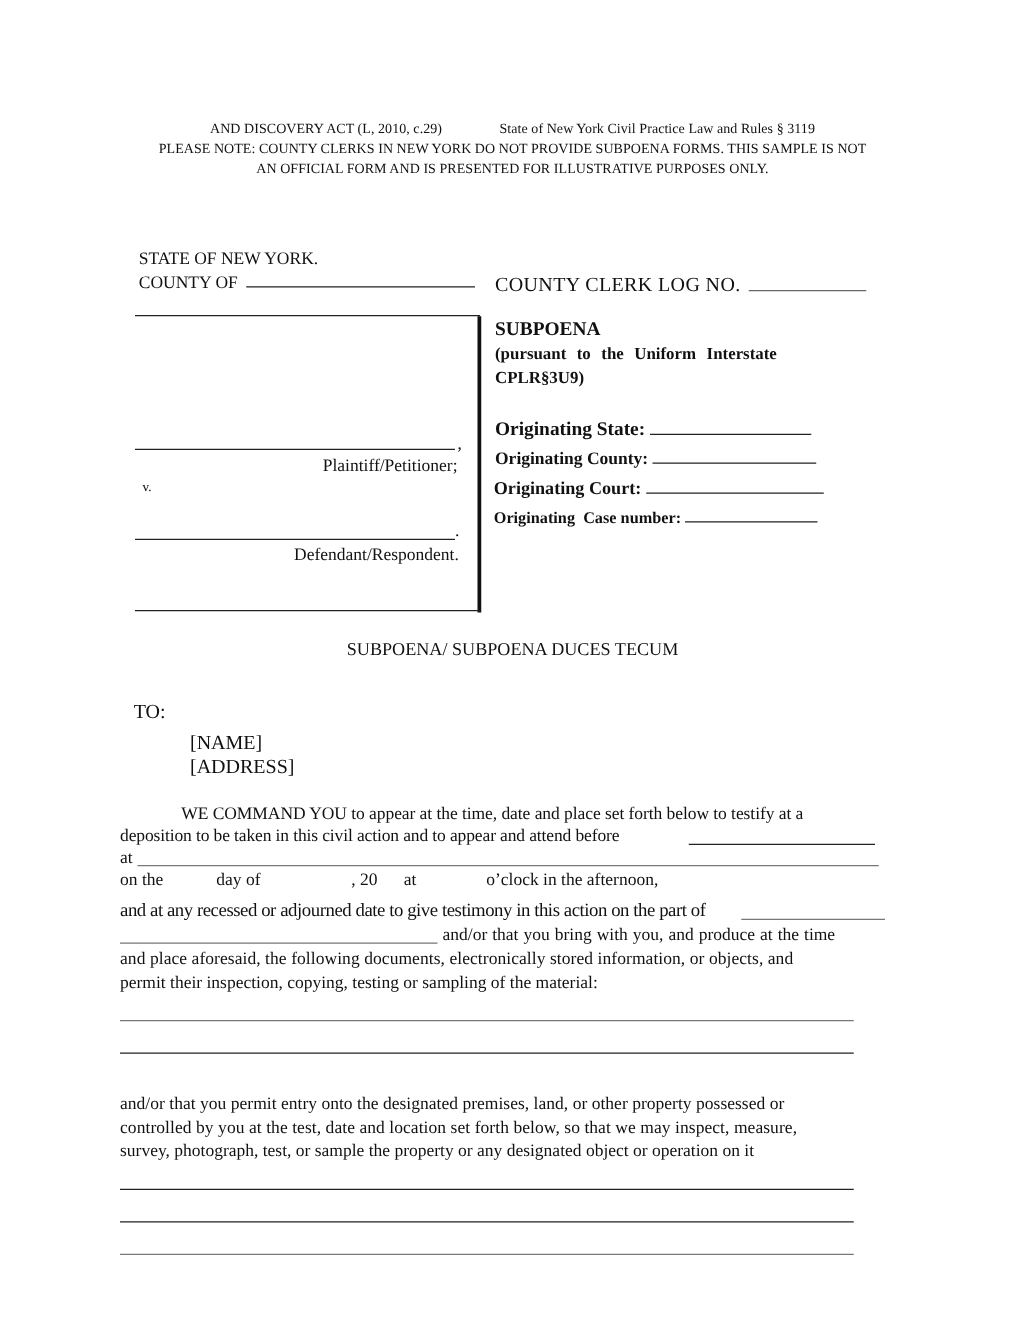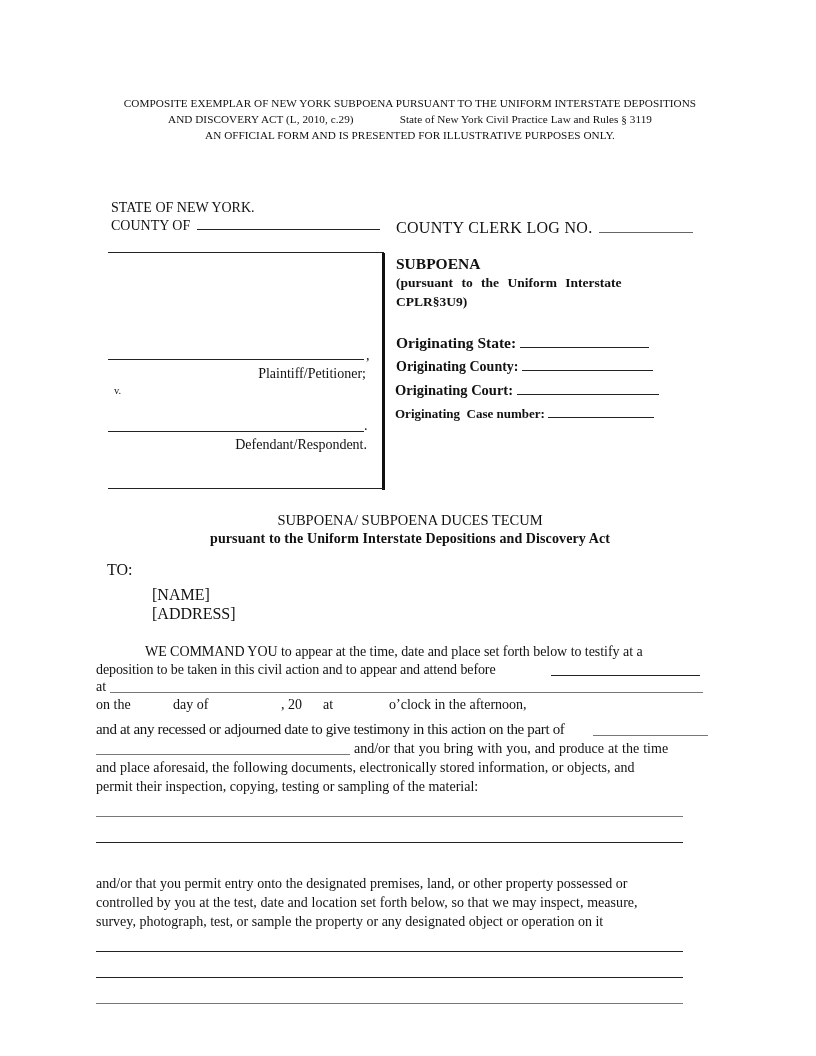--- a/index.html
+++ b/index.html
@@ -14,22 +14,22 @@
   .bold { font-weight:bold; }
   .uline { display:inline-block; border-bottom:1.3px solid #222; vertical-align:baseline; }
   .hline { position:absolute; height:0; border-top:1.4px solid #222; }
   .hline.grey { border-top:1.4px solid #777; }
   .vbar { position:absolute; width:3px; background:#111; }
 </style>
 </head>
 <body>
 
 <div class="abs hdr" style="top:95px;">
-  <span class="hdr-line">COMPOSITE EXEMPLAR OF NEW YORK SUBPOENA PURSUANT TO THE UNIFORM INTERSTATE DEPOSITIONS</span>
   <span class="hdr-line"><span>AND DISCOVERY ACT (L, 2010, c.29)</span><span class="gap"></span><span>State of New York Civil Practice Law and Rules § 3119</span></span>
+  <span class="hdr-line">PLEASE NOTE: COUNTY CLERKS IN NEW YORK DO NOT PROVIDE SUBPOENA FORMS. THIS SAMPLE IS NOT</span>
   <span class="hdr-line">AN OFFICIAL FORM AND IS PRESENTED FOR ILLUSTRATIVE PURPOSES ONLY.</span>
 </div>
 
 <div class="abs t15" style="left:111px; top:198px;">STATE OF NEW YORK.</div>
 <div class="abs t15" style="left:111px; top:215px;">
   <span>COUNTY OF</span>
   <span class="uline" style="width:183px; margin-left:3px; height:14px;"></span>
 </div>
 <div class="abs t16" style="left:396px; top:218px; letter-spacing:0.3px;">
   <span>COUNTY CLERK LOG NO.</span>
@@ -70,21 +70,20 @@
   <span class="uline" style="width:131px; height:13px; border-bottom-width:1.6px;"></span>
 </div>
 <div class="abs bold" style="left:395px; top:381px; font-size:14.5px; line-height:19px;">
   <span>Originating Court:</span>
   <span class="uline" style="width:142px; height:13px; border-bottom-width:1.6px;"></span>
 </div>
 <div class="abs bold" style="left:395px; top:405px; font-size:13px; line-height:18px; white-space:pre;"><span>Originating  Case number:</span> <span class="uline" style="width:106px; height:12px; border-bottom-width:1.6px;"></span></div>
 
 <div class="abs" style="left:180px; top:511px; width:460px; text-align:center;">
   <div style="font-size:14.5px; line-height:19px;">SUBPOENA/ SUBPOENA DUCES TECUM</div>
-  <div class="bold" style="font-size:14px; line-height:18px; letter-spacing:0.1px;">pursuant to the Uniform Interstate Depositions and Discovery Act</div>
 </div>
 
 <div class="abs t16" style="left:107px; top:560px;">TO:</div>
 <div class="abs t16" style="left:152px; top:585px;">[NAME]</div>
 <div class="abs t16" style="left:152px; top:604px;">[ADDRESS]</div>
 
 <div class="abs t15" style="left:145px; top:642px; letter-spacing:-0.05px;">WE COMMAND YOU to appear at the time, date and place set forth below to testify at a</div>
 <div class="abs t15" style="left:96px; top:660px; letter-spacing:-0.1px;">deposition to be taken in this civil action and to appear and attend before</div>
 <div class="hline" style="left:551px; top:675px; width:149px;"></div>
 

